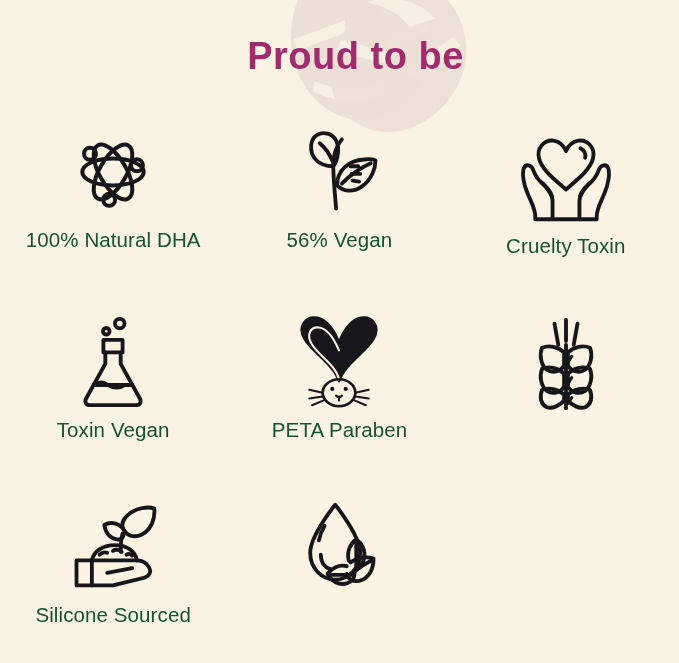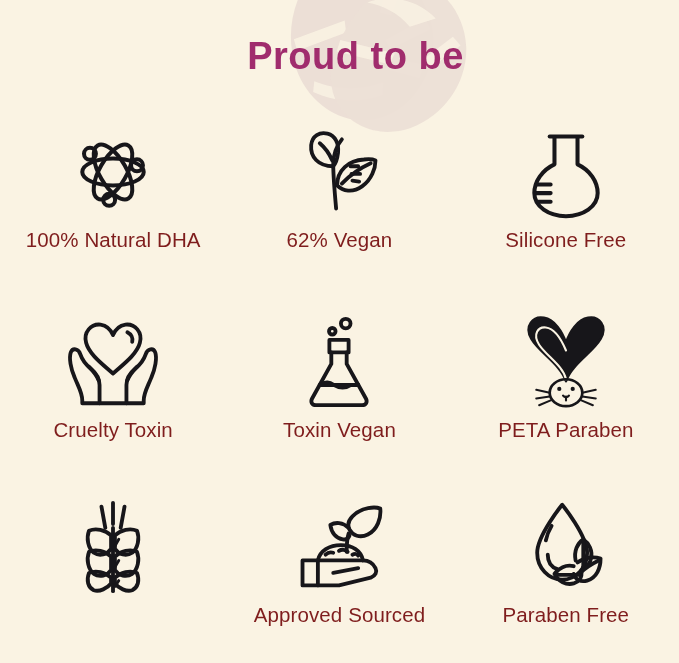--- a/index.html
+++ b/index.html
@@ -91,21 +91,21 @@
     display: block;
     width: 96px;
     height: 96px;
   }
 
   .badge-label {
     margin-top: 8px;
     font-family: "Liberation Sans", sans-serif;
     font-size: 20.5px;
     font-weight: normal;
-    color: #7f1d1d;
+    color: #14532d;
     text-align: center;
     line-height: 1.15;
     white-space: nowrap;
     letter-spacing: 0.1px;
   }
 
   
   .cell-r1 .badge-icon { margin-top: 0px; }
   .cell-r2 .badge-icon { margin-top: 6px; }
   .cell-r3 .badge-icon { margin-top: 8px; }
@@ -165,35 +165,23 @@
           <path d="M47 88 C45 66 44 52 44 42 C44 30 48 22 53 16"></path>
           <path d="M44 44 C28 44 20 34 21 22 C22 12 30 8 38 10
                    C46 12 50 20 49 30 C48 38 46 42 44 44 Z"></path>
           <path d="M30 20 C36 25 40 31 43 38"></path>
           <path d="M48 64 C48 48 60 38 76 37 C84 36 88 38 88 38
                    C88 46 84 58 74 65 C64 72 54 70 48 64 Z"></path>
           <path d="M83 41 C72 46 62 53 53 62"></path>
           <path d="M70 44 L62 44 M72 52 L63 52 M71 60 L64 59"></path>
         </svg>
       </div>
-      <div class="badge-label">62% Vegan</div>
-    </div>
-
-    <div class="badge-cell cell-r1">
-      <div class="badge-icon">
-        <svg viewBox="0 0 100 100" fill="none" stroke="#17161a" stroke-width="4.2" stroke-linecap="round" stroke-linejoin="round" aria-hidden="true">
-          <path d="M33 13 L67 13"></path>
-          <path d="M38 14 L38 42 C25 48 17 60 17 72
-                   C17 86 32 96 50 96 C68 96 83 86 83 72
-                   C83 60 75 48 62 42 L62 14"></path>
-          <path d="M19 63 L34 63 M19 72 L34 72 M21 81 L34 81"></path>
-        </svg>
-      </div>
-      <div class="badge-label">Silicone Free</div>
-    </div>
+      <div class="badge-label">56% Vegan</div>
+    </div>
+
 
     <div class="badge-cell cell-r2">
       <div class="badge-icon">
         <svg viewBox="0 0 100 100" fill="none" stroke="#17161a" stroke-width="4" stroke-linecap="round" stroke-linejoin="round" aria-hidden="true">
           <path d="M50 62 C40 53 25 42 22 30 C19 19 27 10 37 11
                    C44 12 48 17 50 22 C52 17 56 12 63 11
                    C73 10 81 19 78 30 C75 42 60 53 50 62 Z"></path>
           <path d="M65 19 C69 21 71 25 70 29"></path>
           <path d="M36 93 L36 74 C36 68 33 62 27 57
                    C22 53 18 48 16 42 C14 36 8 35 6 40
@@ -276,38 +264,37 @@
           <path d="M58 55 C58 48 58 42 60 36"></path>
           <path d="M28 64 C30 54 40 48 52 48 C64 48 73 54 75 64"></path>
           <path d="M36 58 C38 56 41 55 44 56 M50 54 C53 52 57 53 59 55
                    M64 58 C66 57 69 57 70 59"></path>
           <path d="M12 64 L28 64 L28 90 L12 90 Z"></path>
           <path d="M28 64 L75 64 C82 64 86 68 88 72
                    C90 76 88 80 83 82 L50 90 L28 90"></path>
           <path d="M44 77 L70 72"></path>
         </svg>
       </div>
-      <div class="badge-label">Approved Sourced</div>
+      <div class="badge-label">Silicone Sourced</div>
     </div>
 
     <div class="badge-cell cell-r3">
       <div class="badge-icon">
         <svg viewBox="0 0 100 100" fill="none" stroke="#17161a" stroke-width="4" stroke-linecap="round" stroke-linejoin="round" aria-hidden="true">
           <path d="M46 6 C46 6 20 38 20 56 C20 72 32 84 46 84
                    C60 84 72 72 72 56 C72 38 46 6 46 6 Z"></path>
           <path d="M35 28 C32 33 30 38 29 43"></path>
           <path d="M31 58 C31 66 35 71 41 73"></path>
           <path d="M62 66 C70 60 80 60 86 62 C86 72 82 82 72 85
                    C65 87 60 84 58 78"></path>
           <path d="M60 64 C58 54 62 46 68 42 C74 46 78 54 76 62
                    C75 67 72 70 68 71"></path>
           <path d="M58 70 C50 68 42 72 38 78 C42 86 50 90 58 88
                    C64 86 67 81 66 75"></path>
           <path d="M68 44 C68 56 68 66 68 72"></path>
           <path d="M84 64 C76 68 70 72 66 76"></path>
           <path d="M41 79 C49 79 58 79 64 79"></path>
         </svg>
       </div>
-      <div class="badge-label">Paraben Free</div>
     </div>
 
   </div>
 </div>
 
 </body></html>

